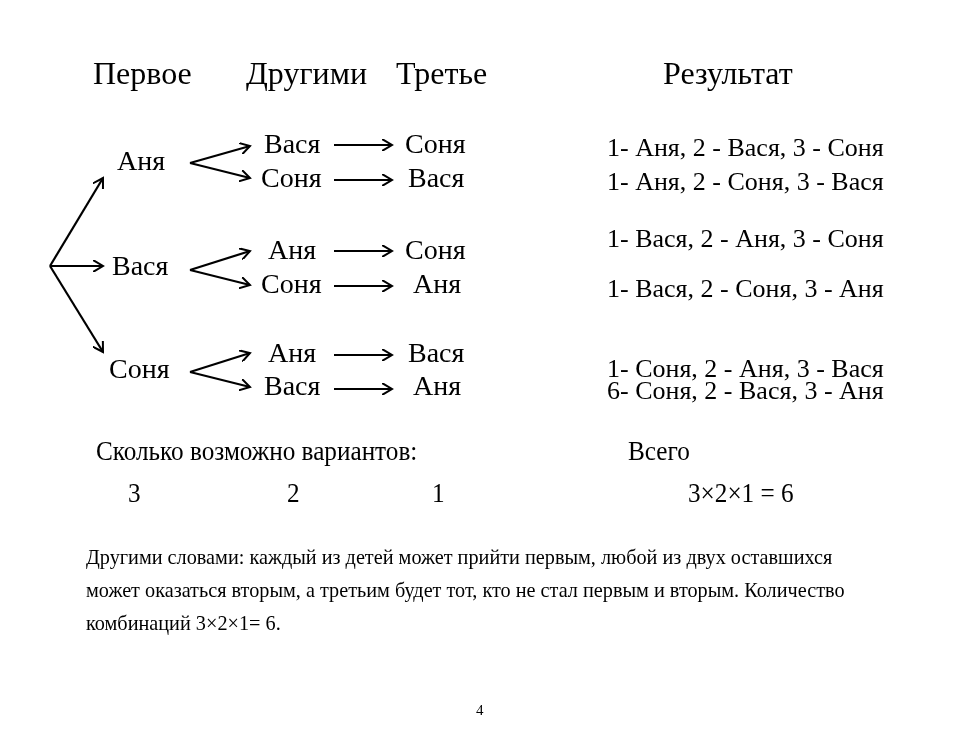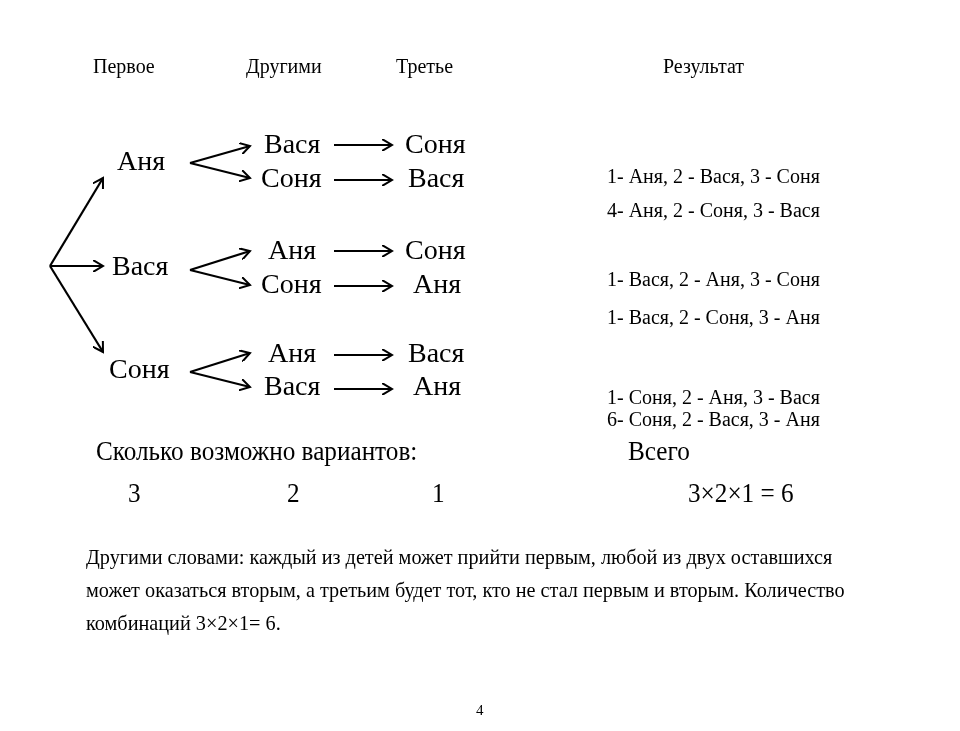--- a/index.html
+++ b/index.html
@@ -1,21 +1,21 @@
 <!DOCTYPE html>
 <html><head>
 <meta charset="utf-8">
 <style>
   html, body { margin:0; padding:0; background:#ffffff; }
   body { width:960px; height:731px; position:relative; overflow:hidden;
          font-family:"Liberation Serif", "DejaVu Serif", serif; color:#000; }
   .abs { position:absolute; white-space:nowrap; }
-  .hdr { font-size:20px; top:55px; }
+  .hdr { font-size:32px; top:55px; }
   .node { font-size:28px; }
-  .res { font-size:20px;margin-top:32px; }
+  .res { font-size:26px; }
   .count { font-size:28px; transform:scaleX(0.9); transform-origin:left top; }
   .para { font-size:22px; line-height:33px; transform:scaleX(0.92); transform-origin:left top; white-space:normal; width:860px; }
   svg.tree { position:absolute; left:0; top:0; }
 </style>
 </head>
 <body>
 
 <svg class="tree" width="960" height="731">
   <defs>
     <marker id="ah" markerWidth="12" markerHeight="12" refX="10" refY="6" orient="auto" markerUnits="userSpaceOnUse">
@@ -63,22 +63,22 @@
 <div class="abs node" style="left:264px;top:370px">Вася</div>
 
 <div class="abs node" style="left:405px;top:128px">Соня</div>
 <div class="abs node" style="left:408px;top:162px">Вася</div>
 <div class="abs node" style="left:405px;top:234px">Соня</div>
 <div class="abs node" style="left:413px;top:268px">Аня</div>
 <div class="abs node" style="left:408px;top:337px">Вася</div>
 <div class="abs node" style="left:413px;top:370px">Аня</div>
 
 <div class="abs res" style="left:607px;top:133px">1- Аня, 2 - Вася, 3 - Соня</div>
-<div class="abs res" style="left:607px;top:167px">4- Аня, 2 - Соня, 3 - Вася</div>
-<div class="abs res" style="left:607px;top:236px">1- Вася, 2 - Аня, 3 - Соня</div>
+<div class="abs res" style="left:607px;top:167px">1- Аня, 2 - Соня, 3 - Вася</div>
+<div class="abs res" style="left:607px;top:224px">1- Вася, 2 - Аня, 3 - Соня</div>
 <div class="abs res" style="left:607px;top:274px">1- Вася, 2 - Соня, 3 - Аня</div>
 <div class="abs res" style="left:607px;top:354px">1- Соня, 2 - Аня, 3 - Вася</div>
 <div class="abs res" style="left:607px;top:376px">6- Соня, 2 - Вася, 3 - Аня</div>
 
 <div class="abs count" style="left:96px;top:435px">Сколько возможно вариантов:</div>
 <div class="abs count" style="left:628px;top:435px">Всего</div>
 <div class="abs count" style="left:128px;top:477px">3</div>
 <div class="abs count" style="left:287px;top:477px">2</div>
 <div class="abs count" style="left:432px;top:477px">1</div>
 <div class="abs count" style="left:688px;top:477px">3×2×1 = 6</div>

